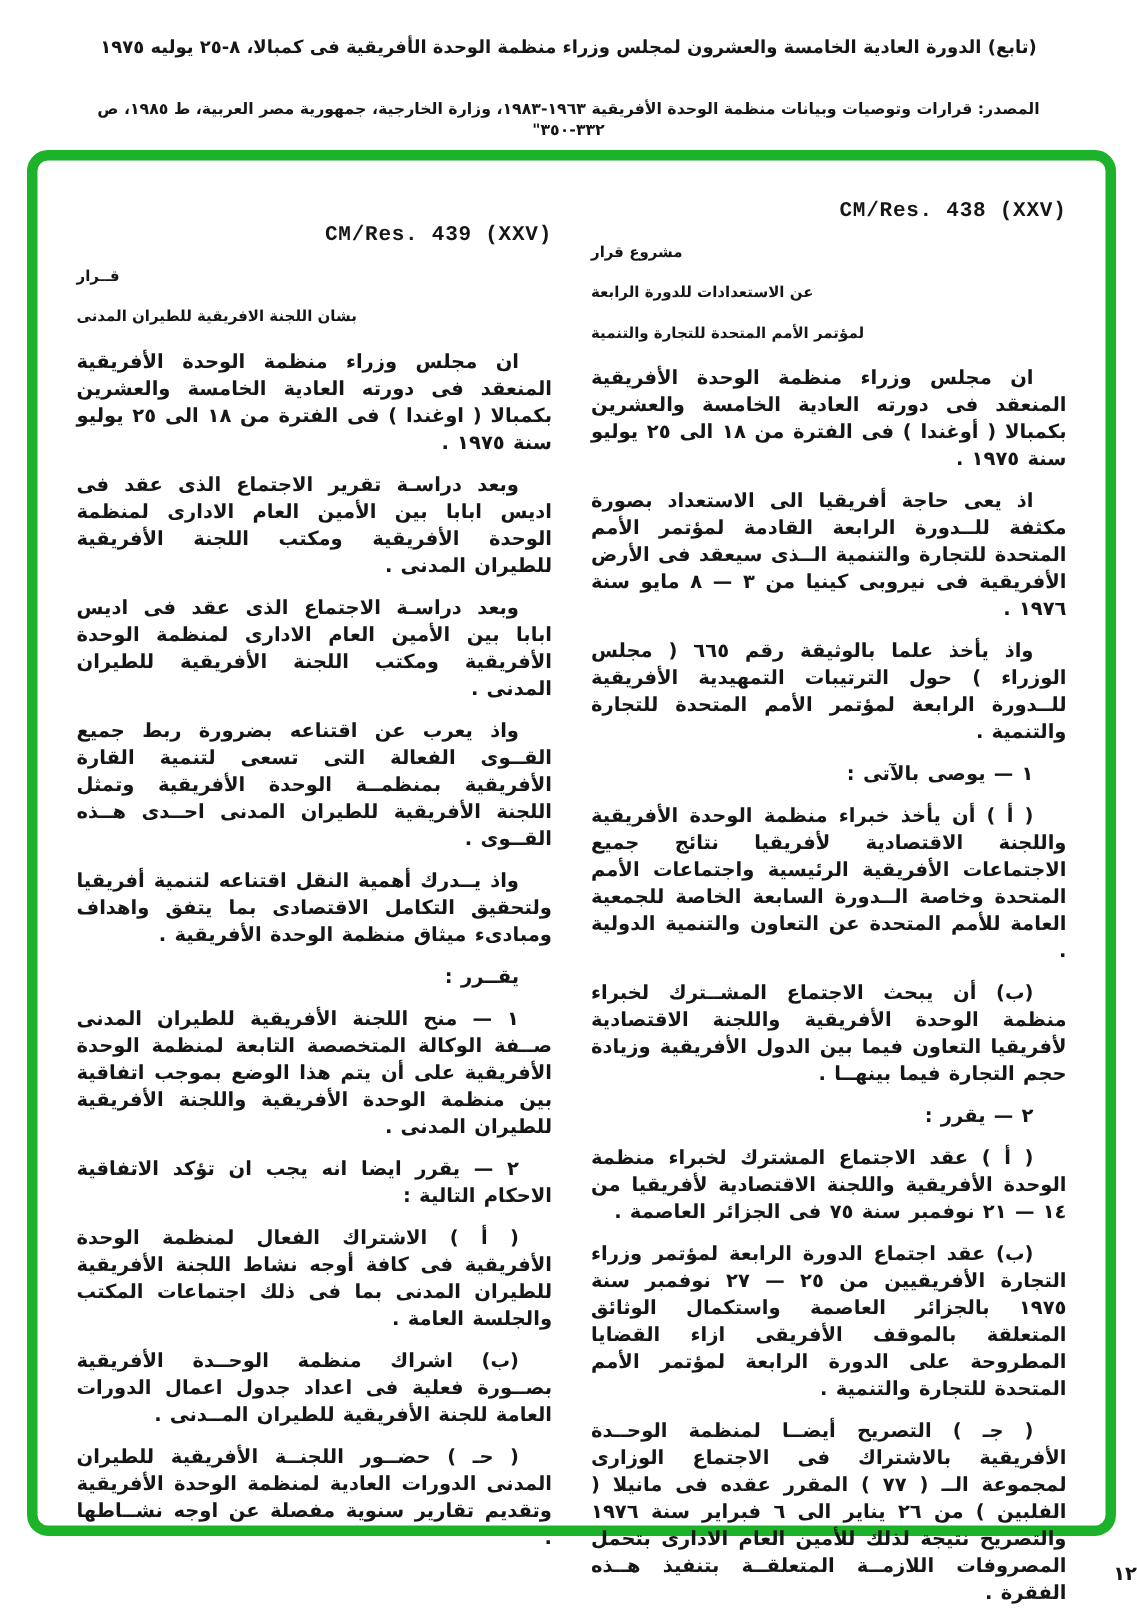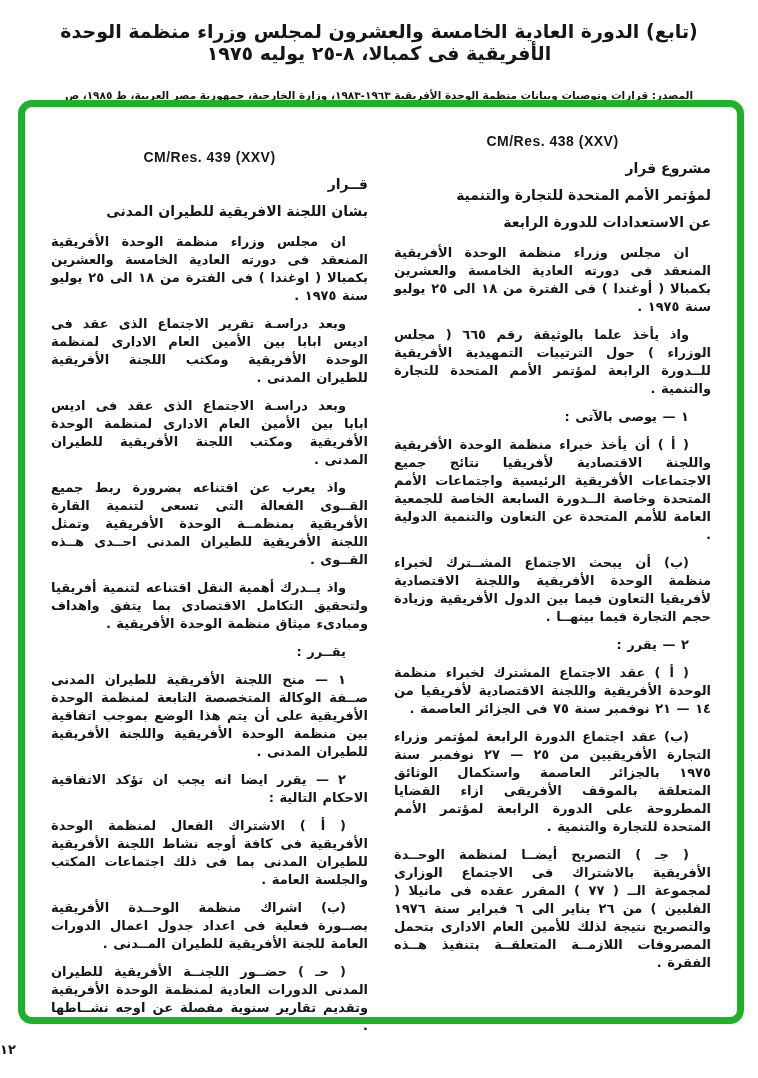--- a/index.html
+++ b/index.html
@@ -6,75 +6,76 @@
   body{
     width:758px;height:1078px;position:relative;
     background:#ffffff;color:#161616;
     font-family:"DejaVu Sans", sans-serif;
     overflow:hidden;
   }
   .page-header{
     position:absolute;top:20px;right:40px;left:40px;
     direction:rtl;text-align:center;
   }
-  .header-line1{font-size:19px;font-weight:bold;line-height:22px;letter-spacing:0.2px;}
+  .header-line1{font-size:12px;font-weight:bold;line-height:22px;letter-spacing:0.2px;}
   .header-line2{font-size:10.5px;font-weight:bold;margin-top:24px;line-height:14px;}
   .doc-frame{
     position:absolute;left:18px;top:100px;width:726px;height:924px;
     box-sizing:border-box;border-radius:14px;background:#ffffff;
   }
   .columns{
     display:flex;direction:rtl;gap:26px;
     box-sizing:border-box;height:100%;padding:26px 26px 18px 26px;
   }
   .col{flex:1;min-width:0;direction:rtl;}
   .col-left{margin-top:16px;}
   .doc-ref{
-    direction:ltr;text-align:center;
-    font-family:Liberation Sans, sans-serif;font-weight:bold;
+    direction:ltr;text-align:right;
+    font-family:Liberation Mono, monospace;font-weight:bold;
     font-size:14px;letter-spacing:0.5px;margin-bottom:6px;
   }
   .res-title{
-    text-align:right;font-weight:bold;font-size:14px;
+    text-align:left;font-weight:bold;font-size:10px;
     line-height:27px;margin-bottom:8px;
   }
   .res-title div{white-space:nowrap;}
   .body-text p{
     margin:0 0 10px 0;
     font-size:13px;font-weight:bold;line-height:18px;
     text-align:justify;text-indent:22px;
     word-spacing:1px;
   }
   .body-text p.short{text-align:right;}
   .page-number{
     position:absolute;top:1042px;left:0;right:0;
-    text-align:left;font-size:13px;font-weight:bold;
+    text-align:right;font-size:13px;font-weight:bold;
     letter-spacing:6px;direction:rtl;
   }
 </style>
 </head>
 <body>
 
 <div class="page-header">
   <div class="header-line1">(تابع) الدورة العادية الخامسة والعشرون لمجلس وزراء منظمة الوحدة الأفريقية فى كمبالا، ٨-٢٥ يوليه ١٩٧٥</div>
   <div class="header-line2">المصدر:  قرارات وتوصيات وبيانات منظمة الوحدة الأفريقية ١٩٦٣-١٩٨٣، وزارة الخارجية، جمهورية مصر العربية، ط ١٩٨٥، ص ٣٣٢-٣٥٠"</div>
 </div>
 
 <div class="doc-frame" style="border: 7px solid rgb(28, 179, 42);">
   <div class="columns">
 
     <div class="col">
       <div class="doc-ref">CM/Res. 438 (XXV)</div>
       <div class="res-title">
         <div>مشروع قرار</div>
+        <div>عن الاستعدادات للدورة الرابعة</div>
         <div>لمؤتمر الأمم المتحدة للتجارة والتنمية</div>
-        <div>عن الاستعدادات للدورة الرابعة</div>
       </div>
       <div class="body-text">
         <p>ان مجلس وزراء منظمة الوحدة الأفريقية المنعقد فى دورته العادية الخامسة والعشرين بكمبالا ( أوغندا ) فى الفترة من ١٨ الى ٢٥ يوليو سنة ١٩٧٥ .</p>
+        <p>اذ يعى حاجة أفريقيا الى الاستعداد بصورة مكثفة للــدورة الرابعة القادمة لمؤتمر الأمم المتحدة للتجارة والتنمية الــذى سيعقد فى الأرض الأفريقية فى نيروبى كينيا من ٣ — ٨ مايو سنة ١٩٧٦ .</p>
         <p>واذ يأخذ علما بالوثيقة رقم ٦٦٥ ( مجلس الوزراء ) حول الترتيبات التمهيدية الأفريقية للــدورة الرابعة لمؤتمر الأمم المتحدة للتجارة والتنمية .</p>
         <p class="short">١ — يوصى بالآتى :</p>
         <p>( أ ) أن يأخذ خبراء منظمة الوحدة الأفريقية واللجنة الاقتصادية لأفريقيا نتائج جميع الاجتماعات الأفريقية الرئيسية واجتماعات الأمم المتحدة وخاصة الــدورة السابعة الخاصة للجمعية العامة للأمم المتحدة عن التعاون والتنمية الدولية .</p>
         <p>(ب) أن يبحث الاجتماع المشــترك لخبراء منظمة الوحدة الأفريقية واللجنة الاقتصادية لأفريقيا التعاون فيما بين الدول الأفريقية وزيادة حجم التجارة فيما بينهــا .</p>
         <p class="short">٢ — يقرر :</p>
         <p>( أ ) عقد الاجتماع المشترك لخبراء منظمة الوحدة الأفريقية واللجنة الاقتصادية لأفريقيا من ١٤ — ٢١ نوفمبر سنة ٧٥ فى الجزائر العاصمة .</p>
         <p>(ب) عقد اجتماع الدورة الرابعة لمؤتمر وزراء التجارة الأفريقيين من ٢٥ — ٢٧ نوفمبر سنة ١٩٧٥ بالجزائر العاصمة واستكمال الوثائق المتعلقة بالموقف الأفريقى ازاء القضايا المطروحة على الدورة الرابعة لمؤتمر الأمم المتحدة للتجارة والتنمية .</p>
         <p>( جـ ) التصريح أيضــا لمنظمة الوحــدة الأفريقية بالاشتراك فى الاجتماع الوزارى لمجموعة الــ ( ٧٧ ) المقرر عقده فى مانيلا ( الفلبين ) من ٢٦ يناير الى ٦ فبراير سنة ١٩٧٦ والتصريح نتيجة لذلك للأمين العام الادارى بتحمل المصروفات اللازمــة المتعلقــة بتنفيذ هــذه الفقرة .</p>
 
       </div>

